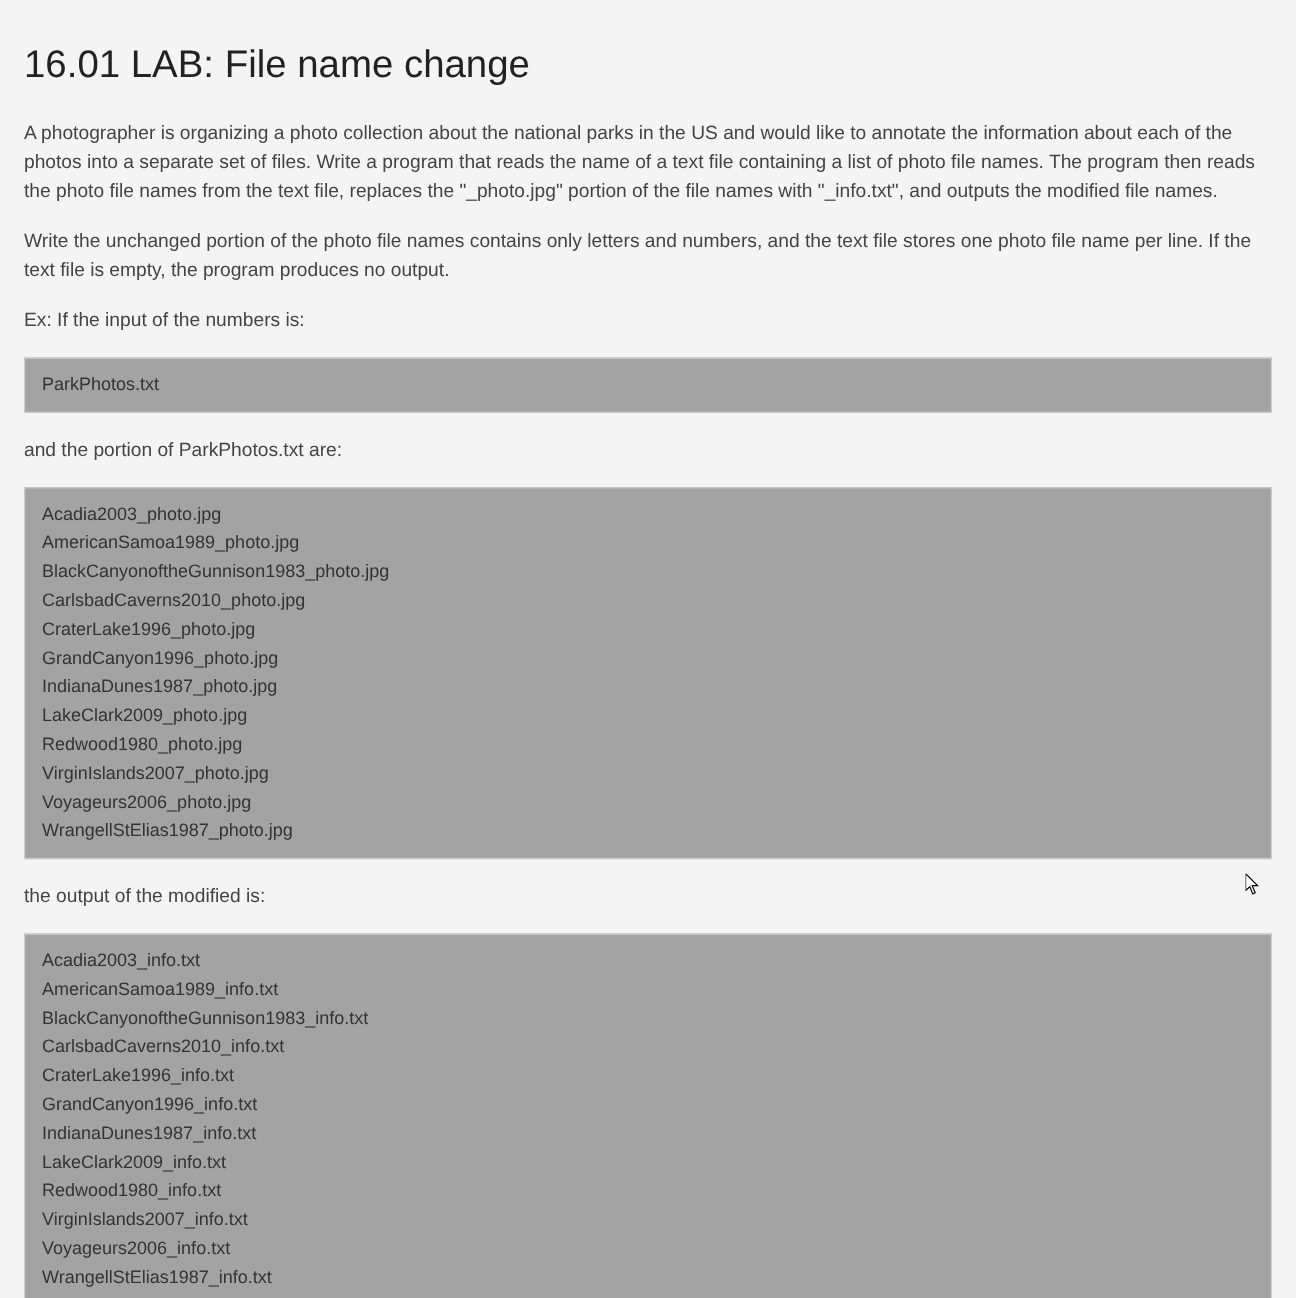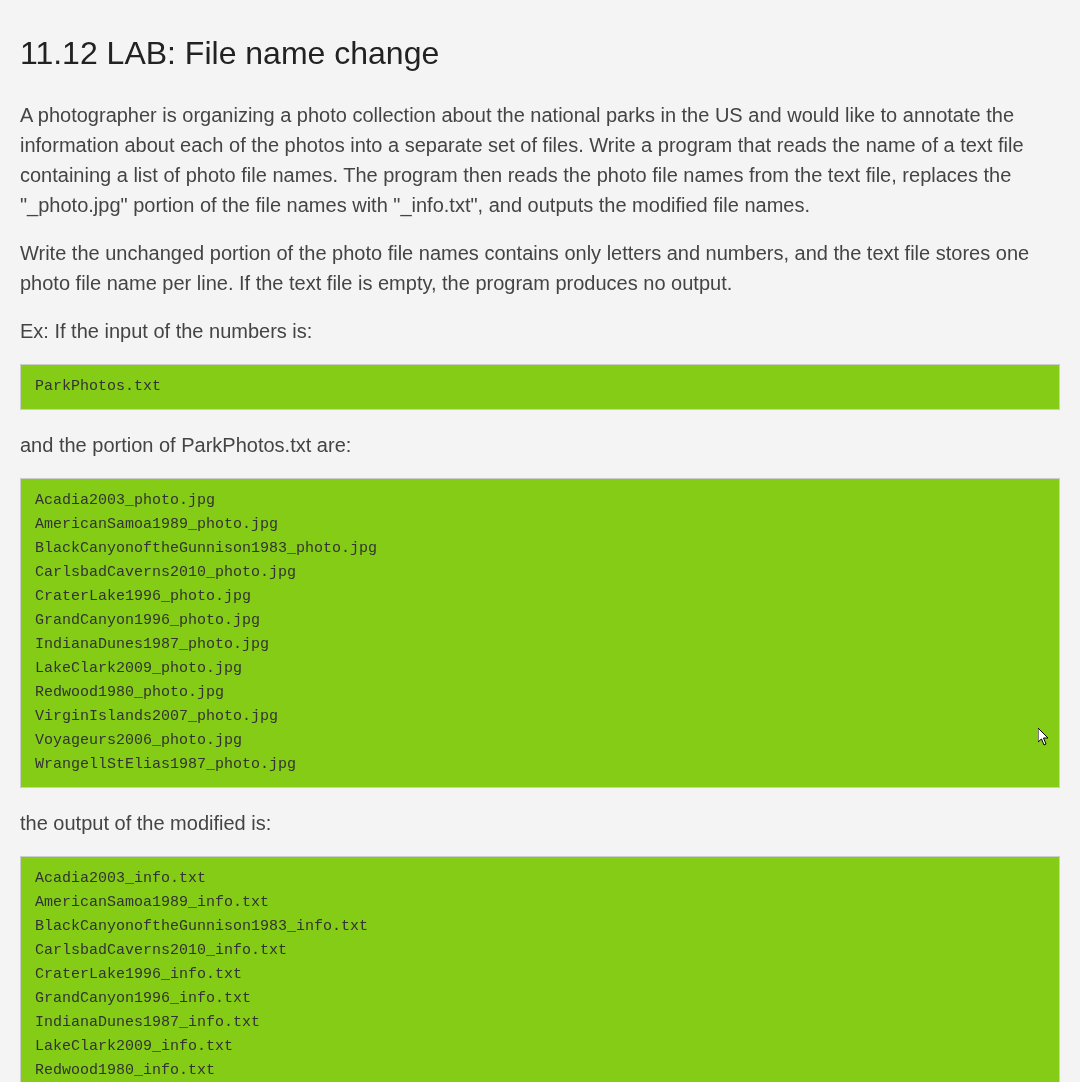--- a/index.html
+++ b/index.html
@@ -15,50 +15,50 @@
       width: 1080px;
     }
     h1 {
       font-size: 32px;
       font-weight: 400;
       color: #222;
       margin-bottom: 28px;
       margin-top: 15px;
     }
     p {
-      font-size: 20px;
+      font-size: 16px;
       line-height: 1.5;
       color: #444;
       margin-bottom: 18px;
     }
     .code-block {
-      background-color: #84cc16;
+      background-color: #a3a3a3;
       border: 1px solid #ccc;
       padding: 10px 14px;
       margin-top: 10px;
       margin-bottom: 20px;
-      font-family: Liberation Mono, monospace;
+      font-family: Liberation Sans, sans-serif;
       font-size: 15px;
       line-height: 1.6;
       color: #333;
       white-space: pre;
       overflow-x: auto;
     }
     .cursor-icon {
       position: absolute;
       right: 28px;
       top: 728px;
       width: 14px;
       height: 18px;
     }
   </style>
 </head>
 <body>
 
-<h1>11.12 LAB: File name change</h1>
+<h1>16.01 LAB: File name change</h1>
 
 <p>A photographer is organizing a photo collection about the national parks in the US and would like to annotate the information about each of the photos into a separate set of files. Write a program that reads the name of a text file containing a list of photo file names. The program then reads the photo file names from the text file, replaces the "_photo.jpg" portion of the file names with "_info.txt", and outputs the modified file names.</p>
 
 <p>Write the unchanged portion of the photo file names contains only letters and numbers, and the text file stores one photo file name per line. If the text file is empty, the program produces no output.</p>
 
 <p>Ex: If the input of the numbers is:</p>
 
 <div class="code-block">ParkPhotos.txt</div>
 
 <p>and the portion of ParkPhotos.txt are:</p>

